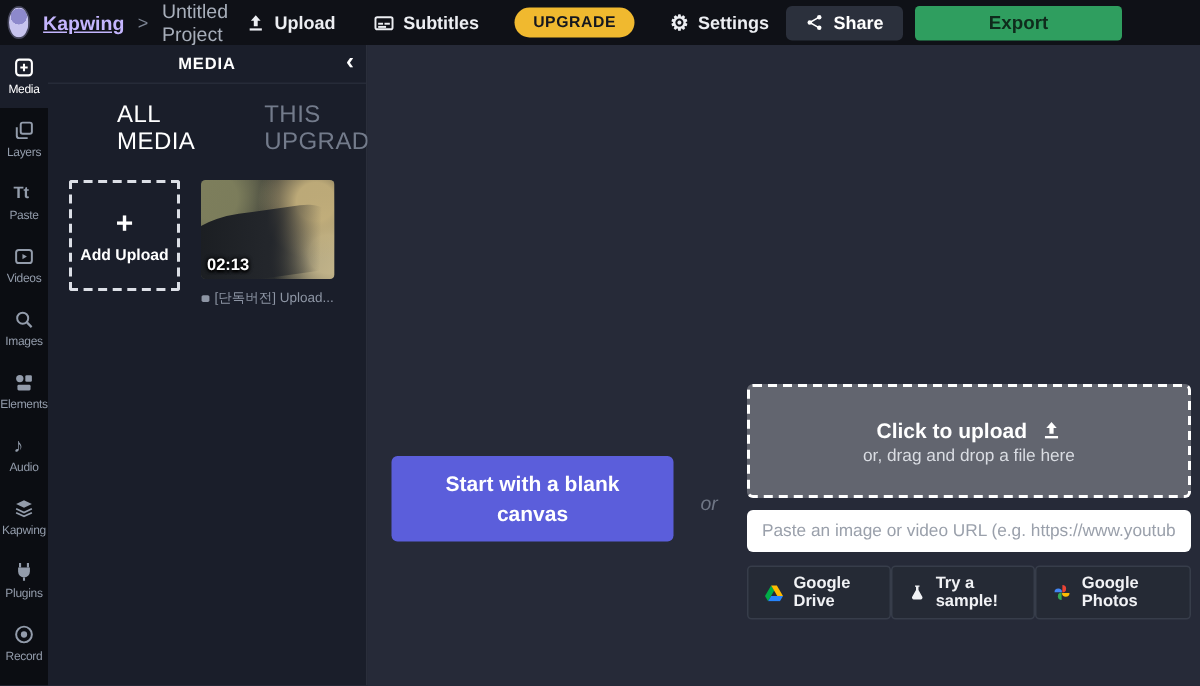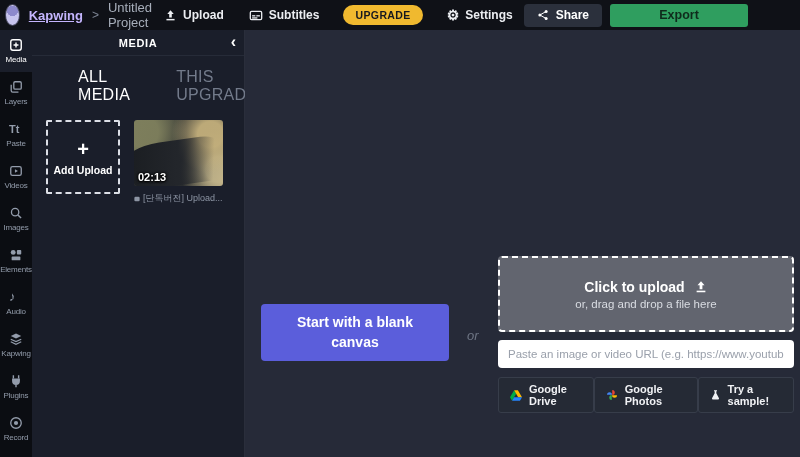--- a/index.html
+++ b/index.html
@@ -342,32 +342,32 @@
           <svg width="12" height="11" viewBox="0 0 24 21">
               <path d="M8.2 0 L0 14.2 4.1 21 12.3 6.8 Z" fill="#00ac47"></path>
               <path d="M8.2 0 h7.6 l8.2 14.2 h-7.6 Z" fill="#ffba00"></path>
               <path d="M4.1 21 h15.8 l4.1-6.8 H8.2 Z" fill="#2684fc"></path>
             </svg>
         </span>
         <span>Google Drive</span>
       </div>
       <div class="action-btn">
         <span>
+          <svg width="11" height="12" viewBox="0 0 16 16">
+              <path d="M5.8 1.2 h4.4 v1.2 H9.2 v3.2 l3.7 6.6 a1.7 1.7 0 0 1-1.5 2.5 H4.6 a1.7 1.7 0 0 1-1.5-2.5 L6.8 5.6 V2.4 H5.8 Z" fill="currentColor"></path>
+            </svg>
+        </span>
+        <span>Try a sample!</span>
+      </div>
+      <div class="action-btn">
+        <span>
           <svg width="12" height="12" viewBox="0 0 24 24">
               <path d="M12 11.5 a5 5 0 0 0-10 0 z" fill="#ea4335" transform="rotate(90 12 12)"></path>
               <path d="M12 11.5 a5 5 0 0 0-10 0 z" fill="#fbbc04" transform="rotate(180 12 12)"></path>
               <path d="M12 11.5 a5 5 0 0 0-10 0 z" fill="#34a853" transform="rotate(270 12 12)"></path>
               <path d="M12 11.5 a5 5 0 0 0-10 0 z" fill="#4285f4"></path>
             </svg>
         </span>
         <span>Google Photos</span>
       </div>
-      <div class="action-btn">
-        <span>
-          <svg width="11" height="12" viewBox="0 0 16 16">
-              <path d="M5.8 1.2 h4.4 v1.2 H9.2 v3.2 l3.7 6.6 a1.7 1.7 0 0 1-1.5 2.5 H4.6 a1.7 1.7 0 0 1-1.5-2.5 L6.8 5.6 V2.4 H5.8 Z" fill="currentColor"></path>
-            </svg>
-        </span>
-        <span>Try a sample!</span>
-      </div>
     </div>
   </div>
 </main>
 
 </body></html>

